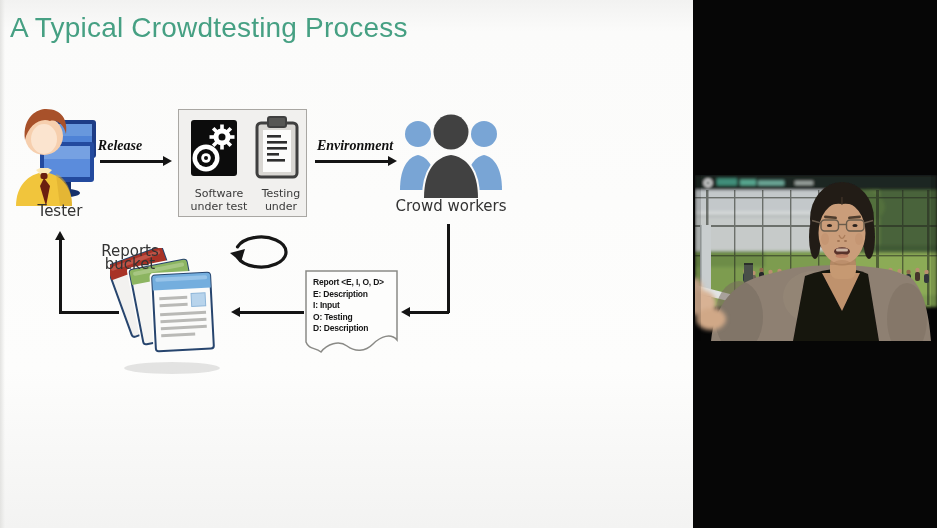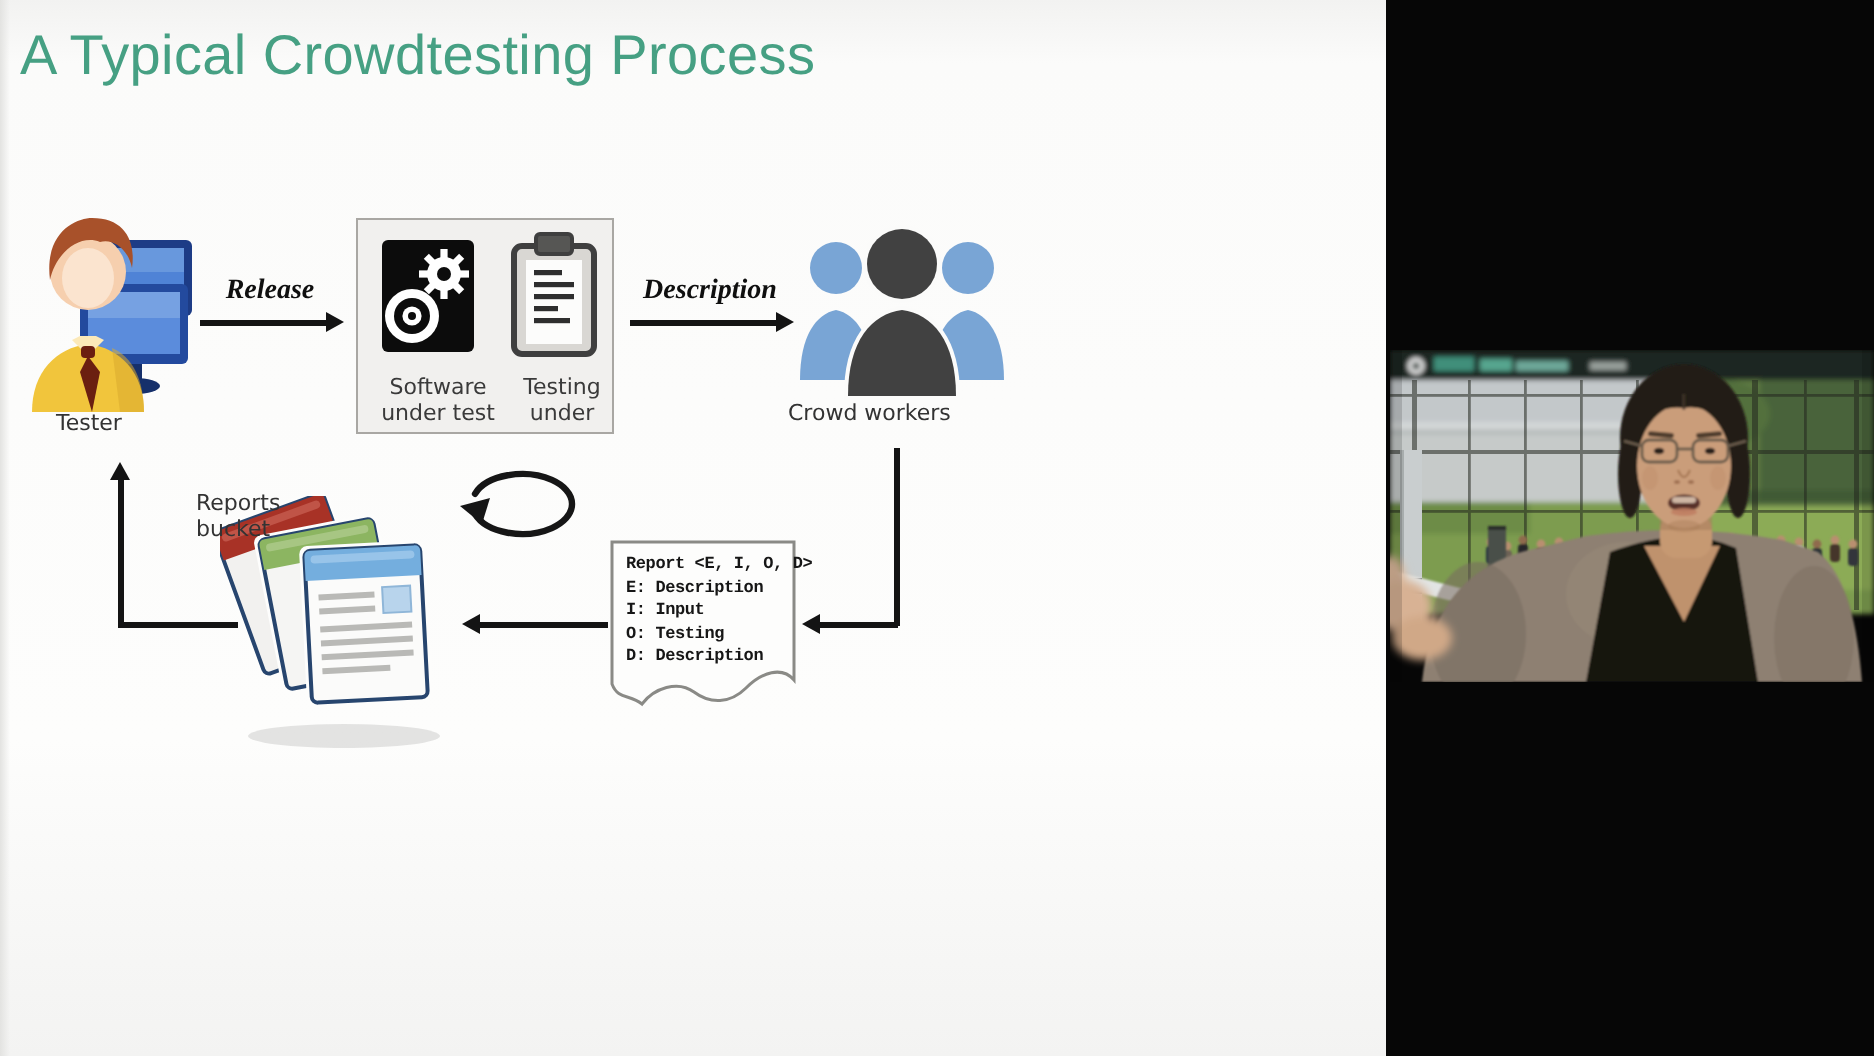--- a/index.html
+++ b/index.html
@@ -14,42 +14,42 @@
     background:linear-gradient(180deg,#f2f2f1 0%,#fbfbfa 6%,#fdfdfc 70%,#f3f3f2 100%);
   }
   .slide-edge{position:absolute;left:0;top:0;width:5px;height:528px;
     background:linear-gradient(90deg,#e3e3e1,rgba(255,255,255,0));}
   .title{
     position:absolute;left:10px;top:12px;width:640px;
     font-size:28px;font-weight:normal;color:#46a083;letter-spacing:.2px;
   }
   .lbl{
     position:absolute;font-family:"DejaVu Sans",sans-serif;
-    font-size:11px;line-height:13px;color:#333;
+    font-size:15px;line-height:13px;color:#333;text-align:center;
   }
   .flow-lbl{
     position:absolute;font-family:"Liberation Serif",serif;
     font-style:italic;font-weight:bold;font-size:14px;color:#0f0f0f;text-align:center;
   }
   .hline,.vline{position:absolute;background:#141414;}
   .hline{height:2.5px;}
   .vline{width:2.5px;}
   .ah{position:absolute;width:0;height:0;}
   .ah-right{border-left:9px solid #141414;border-top:5px solid transparent;border-bottom:5px solid transparent;}
   .ah-left{border-right:9px solid #141414;border-top:5px solid transparent;border-bottom:5px solid transparent;}
   .ah-up{border-bottom:9px solid #141414;border-left:5px solid transparent;border-right:5px solid transparent;}
   .software-box{
     position:absolute;left:178px;top:109px;width:129px;height:108px;
     background:#f1f0ee;border:1px solid #a9a7a3;box-sizing:border-box;
   }
   .box-lbl{position:absolute;font-family:"DejaVu Sans",sans-serif;font-size:11px;
     line-height:13px;color:#3a3a3a;text-align:center;top:77px;}
   .report-text{
     position:absolute;left:313px;top:277px;width:84px;
-    font-family:Liberation Mono, monospace;font-weight:bold;font-size:8.5px;
+    font-family:Liberation Sans, sans-serif;font-weight:bold;font-size:8.5px;
     line-height:11.5px;color:#161616;letter-spacing:-0.2px;white-space:nowrap;
   }
   .report-text span{display:block;}
   
   .video-panel{position:absolute;left:693px;top:0;width:244px;height:528px;background:#060606;}
   .video-feed{position:absolute;left:2px;top:175px;width:242px;height:166px;}
   svg{display:block;}
 </style>
 </head>
 <body>
@@ -78,21 +78,21 @@
       <ellipse cx="38" cy="41" rx="13" ry="15" fill="#fbe4cf"></ellipse>
       <path d="M19,42 C16,18 32,11 40,11 C56,11 62,22 60,36 C58,26 50,21 44,23 C34,19 22,28 19,42 Z" fill="#a8512a"></path>
       <path d="M30,72 L38,80 L46,72 L42,70 L34,70 Z" fill="#fce9b8"></path>
       <rect x="34.5" y="75" width="7" height="6" rx="2" fill="#6b1f10"></rect>
       <path d="M38,80 L44,88 L40,108 L34,88 Z" fill="#6b1f10"></path>
     </g>
   </svg>
   <div class="lbl" style="left:28px;top:205px;width:64px;">Tester</div>
 
   <div>
-    <div class="flow-lbl" style="left:100px;top:138px;width:70px;">Release</div>
+    <div class="flow-lbl" style="left:85px;top:138px;width:70px;">Release</div>
     <div class="hline" style="left:100px;top:160px;width:63px;"></div>
     <div class="ah ah-right" style="left:163px;top:156px;"></div>
   </div>
 
   <div class="software-box">
     <svg style="position:absolute;left:12px;top:10px;" width="48" height="58" viewBox="0 0 48 58">
       <rect x="0" y="0" width="46" height="56" rx="3" fill="#0c0c0c"></rect>
       <g transform="translate(31,17)">
         <g fill="#ffffff">
           <rect x="-1.8" y="-12.5" width="3.6" height="6"></rect>
@@ -124,21 +124,21 @@
         <rect x="12" y="31" width="20" height="2.6"></rect>
         <rect x="12" y="37" width="12" height="2.6"></rect>
         <rect x="12" y="43" width="18" height="2.6"></rect>
       </g>
     </svg>
     <div class="box-lbl" style="left:2px;width:76px;">Software under test</div>
     <div class="box-lbl" style="left:78px;width:48px;">Testing under</div>
   </div>
 
   <div>
-    <div class="flow-lbl" style="left:312px;top:138px;width:86px;">Description</div>
+    <div class="flow-lbl" style="left:312px;top:138px;width:86px;">Environment</div>
     <div class="hline" style="left:315px;top:160px;width:73px;"></div>
     <div class="ah ah-right" style="left:388px;top:156px;"></div>
   </div>
 
   <svg style="position:absolute;left:396px;top:110px;" width="110" height="92" viewBox="0 0 110 92">
     <g fill="#79a5d5">
       <circle cx="22" cy="24" r="13"></circle>
       <path d="M4,80 C4,58 12,47 22,45 C32,47 40,58 40,80 Z"></path>
     </g>
     <g fill="#79a5d5">

